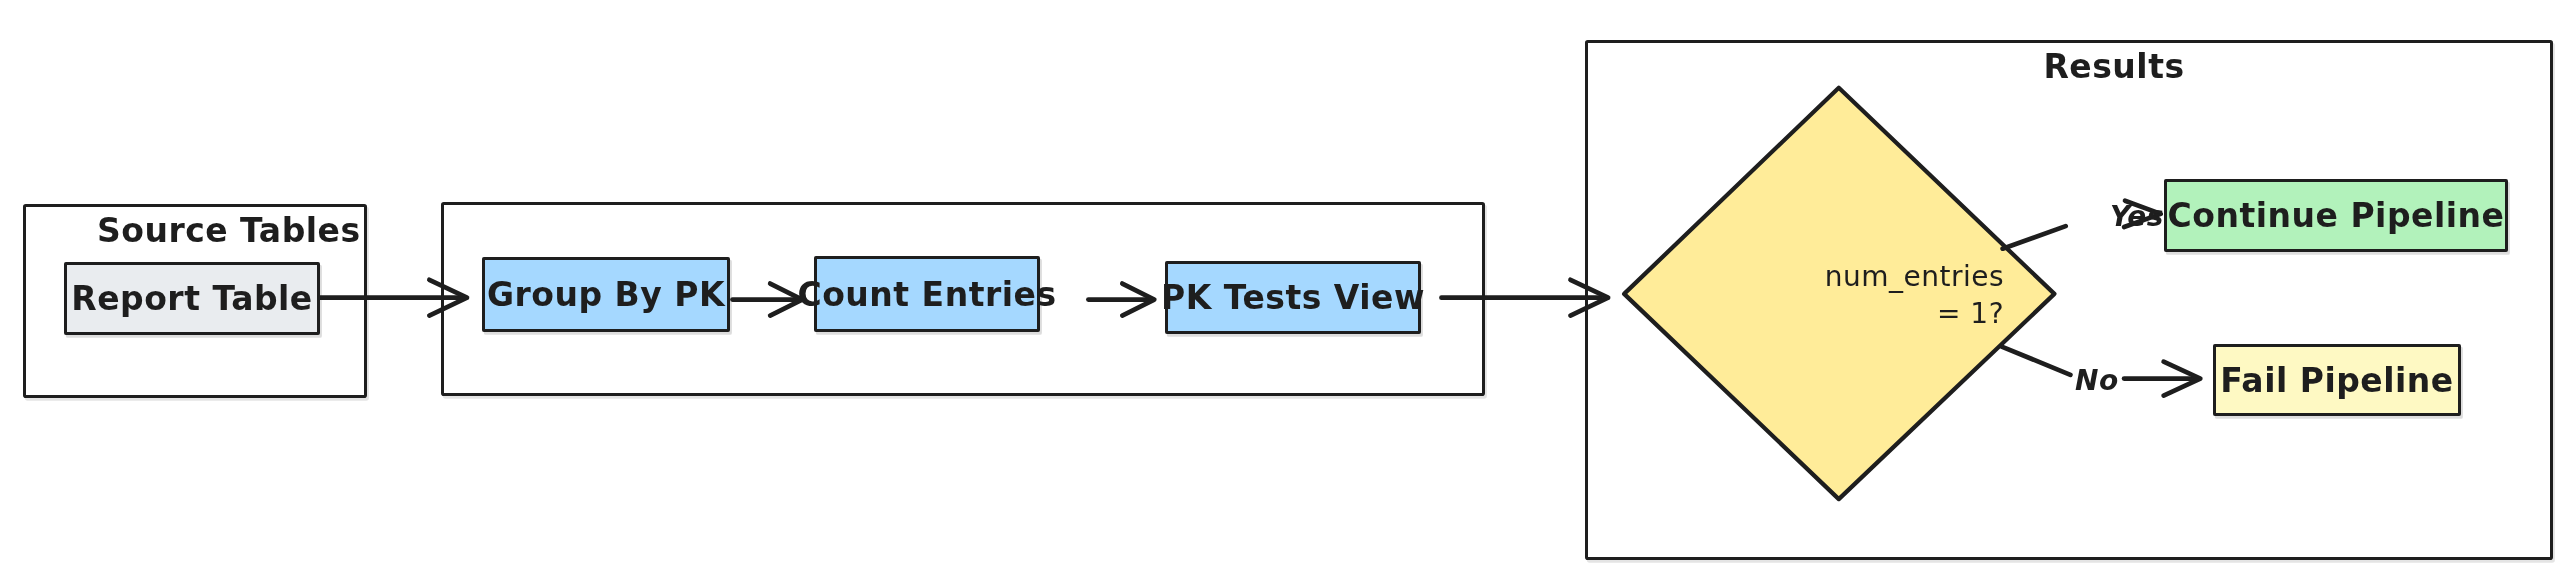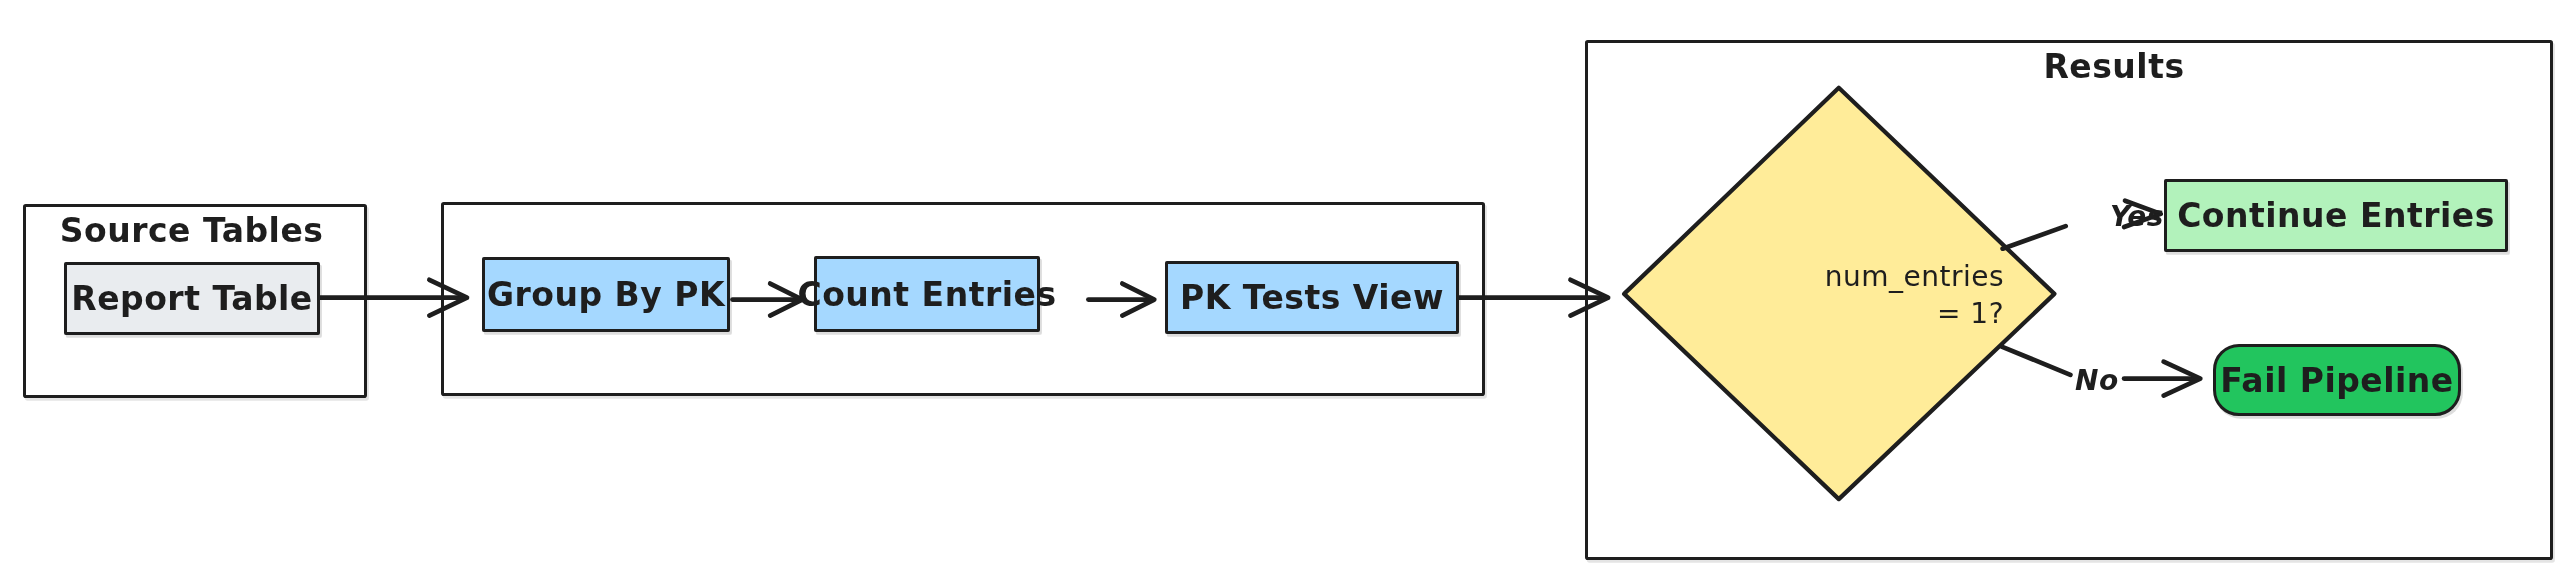--- a/index.html
+++ b/index.html
@@ -30,21 +30,21 @@
 
   .container-title {
     position: absolute;
     text-align: center;
     font-size: 33px;
     font-weight: 600;
     letter-spacing: 0.5px;
     white-space: nowrap;
     z-index: 4;
   }
-  .t-source     { left: 22.6px;   top: 211px; width: 338px;  }
+  .t-source     { left: 22.6px;   top: 211px; width: 338px; text-align: right;  }
   .t-validation { left: 441px;  top: 209px; width: 1038px; }
   .t-results    { left: 1585px; top: 47px;  width: 962px; padding-left: 48px; }
 
   
   .wires {
     position: absolute;
     left: 0; top: 0;
     z-index: 2;
   }
   .wires path {
@@ -72,26 +72,26 @@
     font-size: 33px;
     font-weight: 600;
     letter-spacing: 0.5px;
     white-space: nowrap;
     box-shadow: 1.9px 2.8px 0 rgba(30,30,30,0.15);
     z-index: 3;
   }
   .fill-gray  { background: #e9ecef; }
   .fill-blue  { background: #a5d8ff; }
   .fill-green { background: #b2f2bb; }
-  .fill-red   { background: #22c55e; border-radius: 26px; }
+  .fill-red   { background: #fef9c3; }
 
   .n-report   { left: 64px;   top: 262px; width: 256px; height: 73px; }
   .n-group    { left: 482px;  top: 257px; width: 248px; height: 75px; }
   .n-count    { left: 814px;  top: 256px; width: 226px; height: 76px; }
-  .n-pk       { left: 1165px; top: 261px; width: 294px; height: 73px; }
+  .n-pk       { left: 1165px; top: 261px; width: 256px; height: 73px; }
   .n-continue { left: 2164px; top: 179px; width: 344px; height: 73px; }
   .n-fail     { left: 2213px; top: 344px; width: 248px; height: 72px; }
 
   
   .decision-text {
     position: absolute;
     left: 1674px;
     top: 258px;
     width: 330px;
     text-align: right;
@@ -157,21 +157,21 @@
   <div class="node fill-blue n-group">
     <span>Group By PK</span>
   </div>
   <div class="node fill-blue n-count">
     <span>Count Entries</span>
   </div>
   <div class="node fill-blue n-pk">
     <span>PK Tests View</span>
   </div>
   <div class="node fill-green n-continue">
-    <span>Continue Entries</span>
+    <span>Continue Pipeline</span>
   </div>
   <div class="node fill-red n-fail">
     <span>Fail Pipeline</span>
   </div>
 
   <div class="decision-text">
     <div>num_entries</div>
     <div>= 1?</div>
   </div>
 

